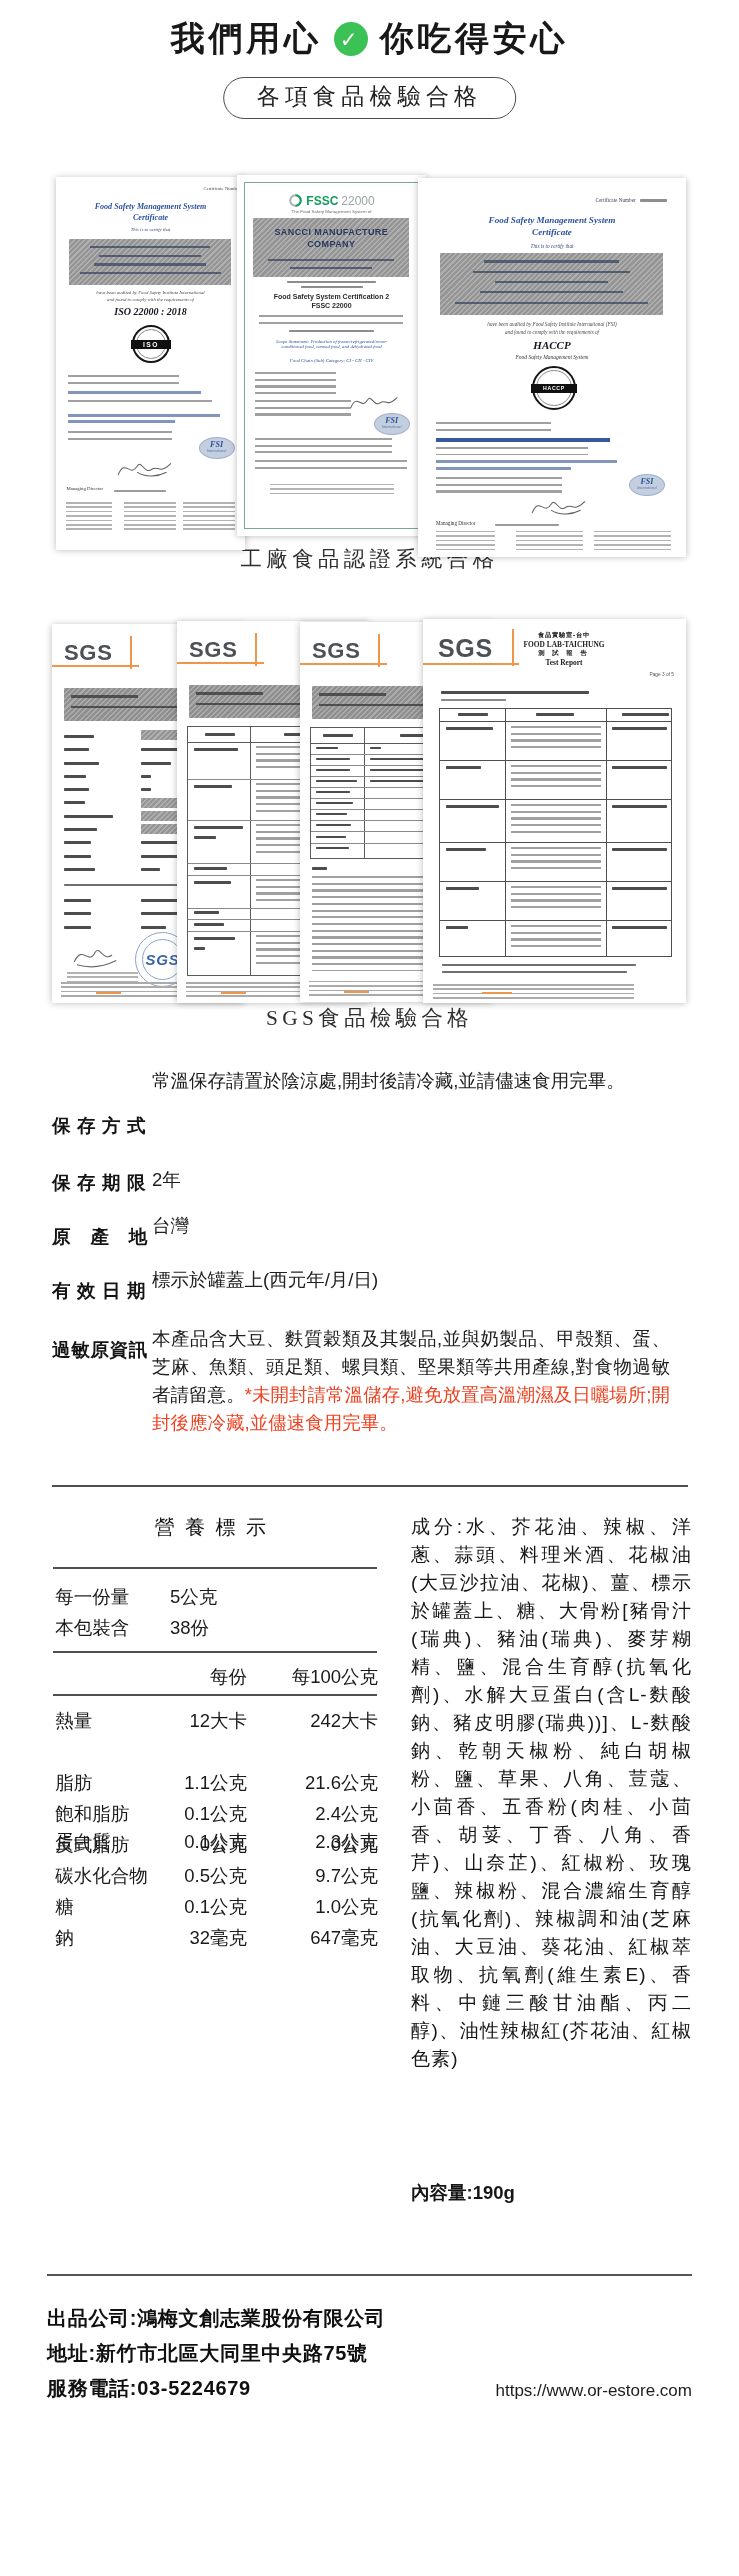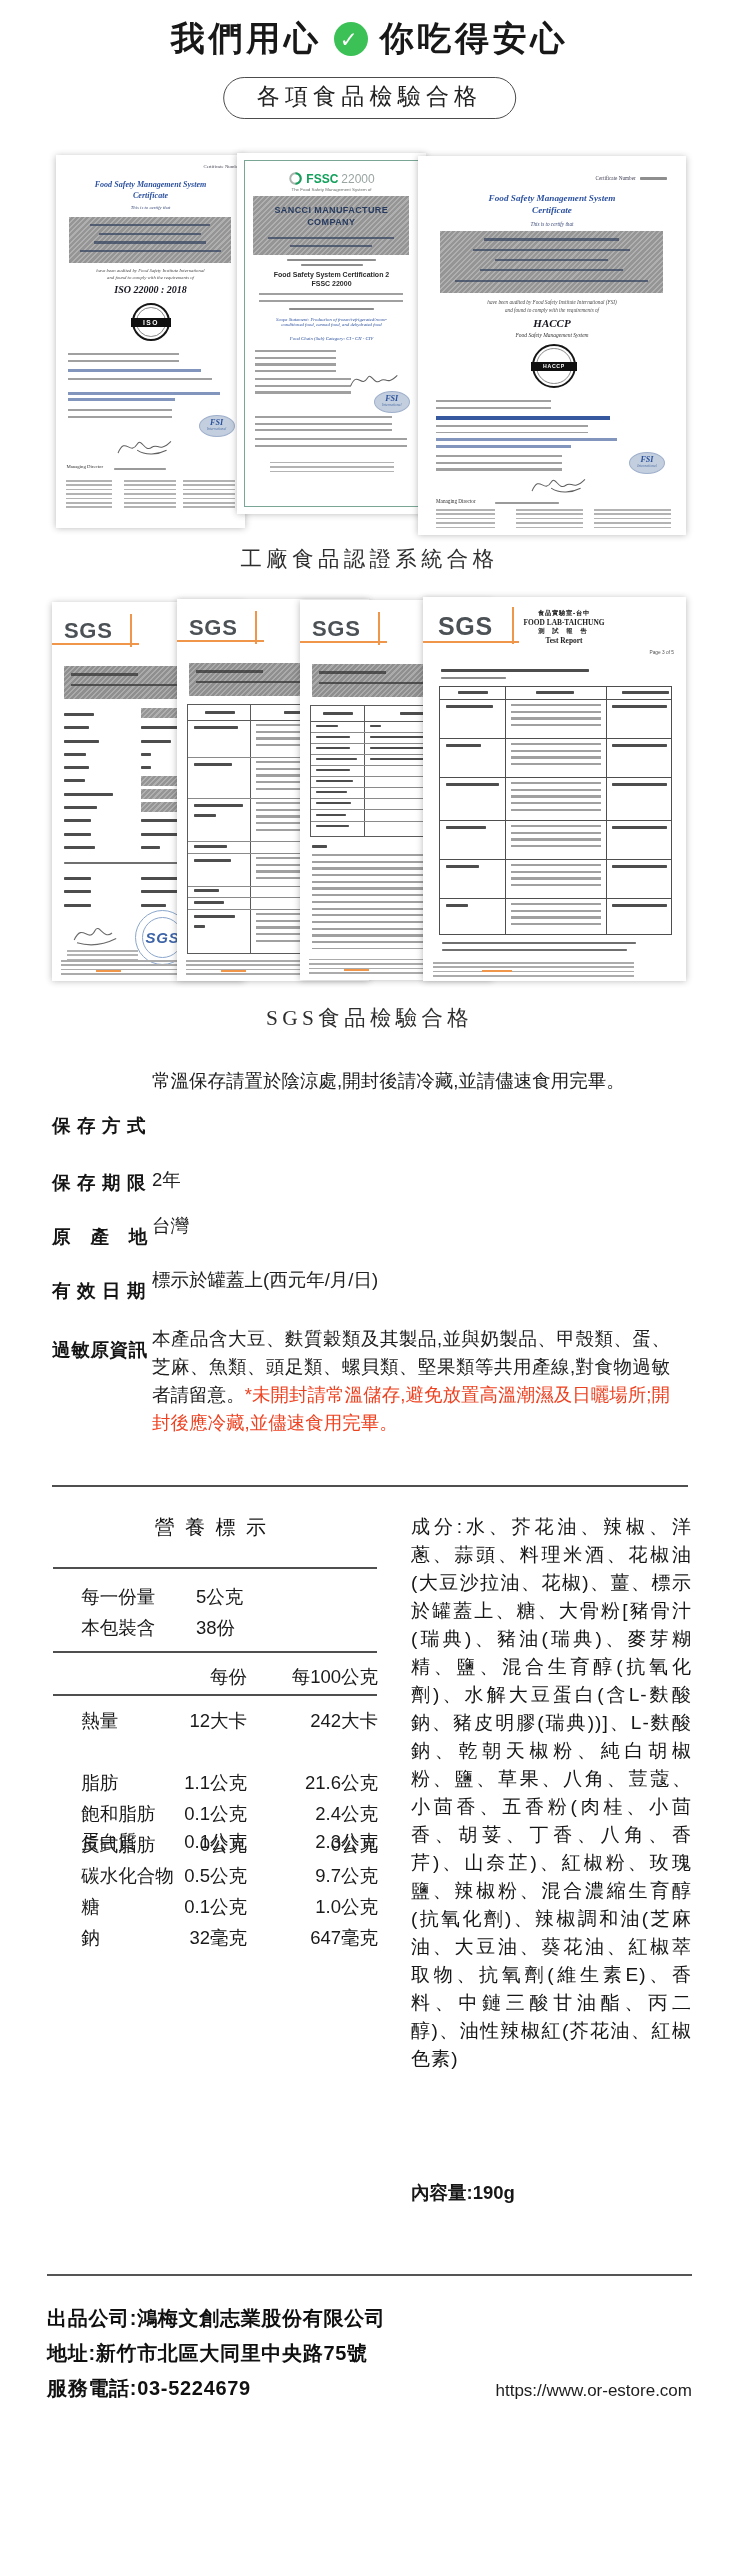--- a/index.html
+++ b/index.html
@@ -11,21 +11,21 @@
               align-items:center;gap:12px;font-family:"Liberation Serif",serif;font-weight:700;
               font-size:34px;letter-spacing:3.7px;color:#181818;}
   .chk{display:inline-flex;width:34px;height:34px;border-radius:50%;background:#3cc157;color:#fff;
        align-items:center;justify-content:center;font-size:21.4px;font-weight:700;font-family:"DejaVu Sans",sans-serif;}
   .badge{position:absolute;top:77px;left:50%;transform:translateX(-50%);height:40px;line-height:38px;
          border:1.5px solid #4c4c4c;border-radius:22px;padding:0 33px;font-family:"Liberation Serif",serif;
          font-size:23px;letter-spacing:5.2px;color:#222;}
   .cap{position:absolute;left:0;width:100%;text-align:center;font-family:"Liberation Serif",serif;
        font-size:21.4px;letter-spacing:4.4px;color:#2e2e2e;}
   
-  .paper{position:absolute;background:#fff;box-shadow:0 0.7px 6.7px rgba(40,40,40,.33);}
+  .paper{position:absolute;background:#fff;box-shadow:0 0.7px 6.7px rgba(40,40,40,.33);margin-top:22px;}
   .tl{position:absolute;background:repeating-linear-gradient(180deg,#a0a0a0 0 2.2px,rgba(0,0,0,0) 2.2px 6.7px);}
   .tl2{position:absolute;background:repeating-linear-gradient(180deg,#b3b3b3 0 1.5px,rgba(0,0,0,0) 1.5px 4.4px);}
   .b{position:absolute;background:#4d4d4d;height:3px;border-radius:0.7px;}
   .bb{position:absolute;background:#8296bd;height:3px;}
   .rx{position:absolute;background-color:#959595;
       background-image:repeating-linear-gradient(135deg,rgba(255,255,255,.25) 0 1.5px,rgba(0,0,0,0) 1.5px 3.7px);}
   .rxl{position:absolute;background:#33415f;height:2.2px;opacity:.7;}
   .ctitle{position:absolute;left:0;width:100%;text-align:center;color:#2d52a0;
           font-family:"Liberation Serif",serif;font-style:italic;font-weight:700;}
   .ctiny{position:absolute;left:0;width:100%;text-align:center;color:#3a4a78;
@@ -57,21 +57,21 @@
   .ilabel{position:absolute;left:52px;font-weight:700;font-size:18.5px;color:#141414;letter-spacing:0.7px;margin-top:11px;}
   .ivalue{position:absolute;left:152px;font-size:18.5px;color:#202020;}
   .allergen{position:absolute;left:152px;top:1325px;width:518px;font-size:18.5px;line-height:28px;
             text-align:justify;color:#202020;}
   .red{color:#ee4120;}
   .dvd{position:absolute;background:#4f4f4f;}
   
   .ntitle{position:absolute;left:53px;top:1514px;width:325px;text-align:center;font-size:20px;
           letter-spacing:10.4px;color:#161616;font-weight:500;}
   .nrow{position:absolute;left:53px;width:325px;height:25px;font-size:18.5px;color:#1a1a1a;}
-  .nrow .lab{position:absolute;left:2.2px;margin-left:26px;}
+  .nrow .lab{position:absolute;left:2.2px;}
   .nrow .v1{position:absolute;right:131px;}
   .nrow .v2{position:absolute;right:0;}
   .ing{position:absolute;left:411px;top:1513px;width:281px;font-size:19px;line-height:28px;
        letter-spacing:1.1px;text-align:justify;color:#161616;}
   .networight{position:absolute;left:411px;top:2180px;font-size:18.5px;font-weight:600;color:#161616;}
   
   .fline{position:absolute;left:47px;font-size:20px;font-weight:700;color:#101010;letter-spacing:0.7px;}
   .furl{position:absolute;right:47px;top:2381px;font-size:17px;font-weight:400;color:#1d1d1d;}
 </style>
 </head>

